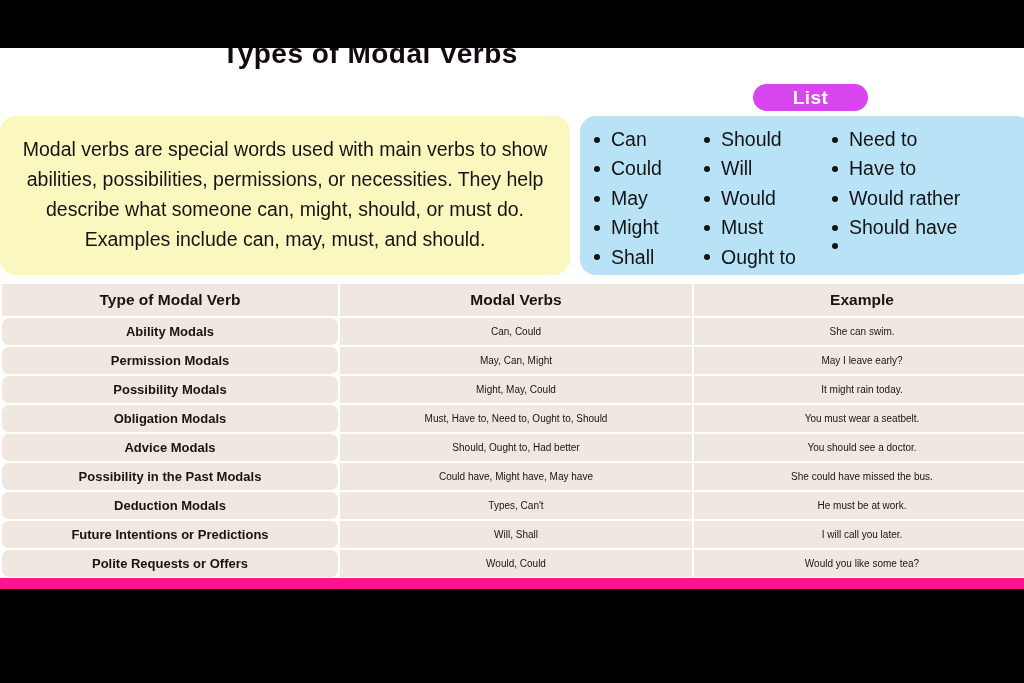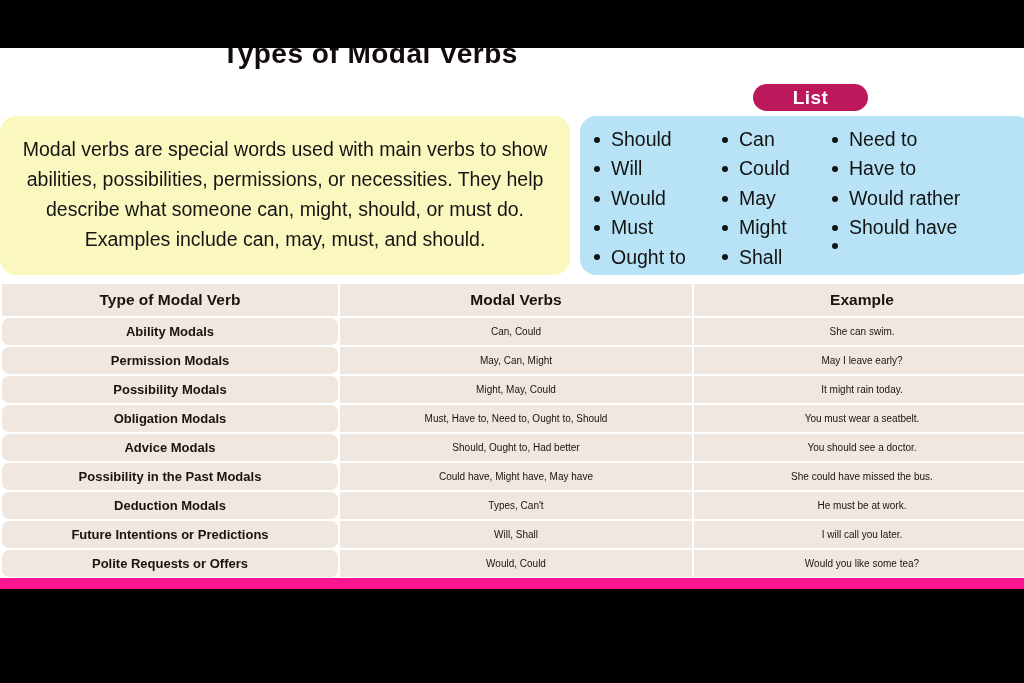--- a/index.html
+++ b/index.html
@@ -62,21 +62,21 @@
     color:#120a10;
     z-index:5;
     white-space:nowrap;
   }
 
   
   .list-badge {
     position:absolute;
     left:753px; top:54px;
     width:115px; height:27px;
-    background:#be185d;
+    background:#d946ef;
     border-radius:14px;
     color:#ffffff;
     font-size:19px;
     font-weight:700;
     line-height:27px;
     text-align:center;
     letter-spacing:.4px;
     z-index:20;
   }
 
@@ -183,62 +183,62 @@
 
     <h1 class="title">Types of Modal Verbs</h1>
 
     <div class="list-badge">List</div>
 
     <div class="definition-card">
       <p class="definition-text">Modal verbs are special words used with main verbs to show abilities, possibilities, permissions, or necessities. They help describe what someone can, might, should, or must do. Examples include can, may, must, and should.</p>
     </div>
 
     <div class="list-card">
+      <div class="list-col c1">
+        <div class="list-item">
+            <span class="bullet"></span>
+            <span>Can</span>
+          </div>
+        <div class="list-item">
+            <span class="bullet"></span>
+            <span>Could</span>
+          </div>
+        <div class="list-item">
+            <span class="bullet"></span>
+            <span>May</span>
+          </div>
+        <div class="list-item">
+            <span class="bullet"></span>
+            <span>Might</span>
+          </div>
+        <div class="list-item">
+            <span class="bullet"></span>
+            <span>Shall</span>
+          </div>
+      </div>
       <div class="list-col c2">
         <div class="list-item">
             <span class="bullet"></span>
             <span>Should</span>
           </div>
         <div class="list-item">
             <span class="bullet"></span>
             <span>Will</span>
           </div>
         <div class="list-item">
             <span class="bullet"></span>
             <span>Would</span>
           </div>
         <div class="list-item">
             <span class="bullet"></span>
             <span>Must</span>
           </div>
         <div class="list-item">
             <span class="bullet"></span>
             <span>Ought to</span>
-          </div>
-      </div>
-      <div class="list-col c1">
-        <div class="list-item">
-            <span class="bullet"></span>
-            <span>Can</span>
-          </div>
-        <div class="list-item">
-            <span class="bullet"></span>
-            <span>Could</span>
-          </div>
-        <div class="list-item">
-            <span class="bullet"></span>
-            <span>May</span>
-          </div>
-        <div class="list-item">
-            <span class="bullet"></span>
-            <span>Might</span>
-          </div>
-        <div class="list-item">
-            <span class="bullet"></span>
-            <span>Shall</span>
           </div>
       </div>
       <div class="list-col c3">
         <div class="list-item">
             <span class="bullet"></span>
             <span>Need to</span>
           </div>
         <div class="list-item">
             <span class="bullet"></span>
             <span>Have to</span>

